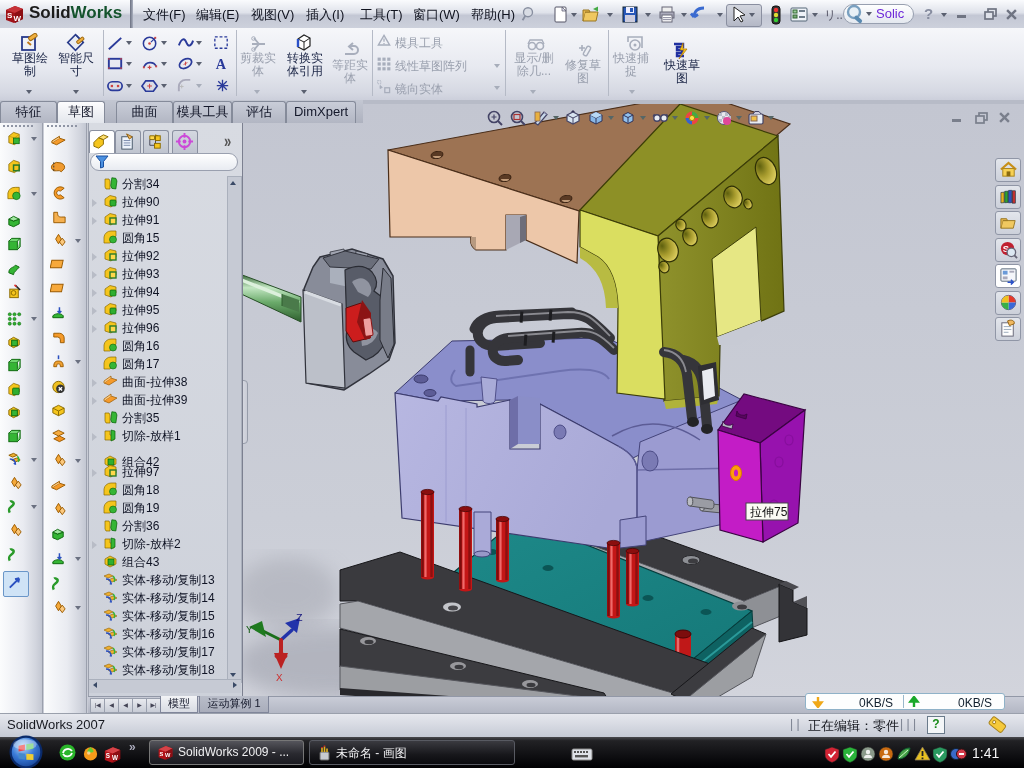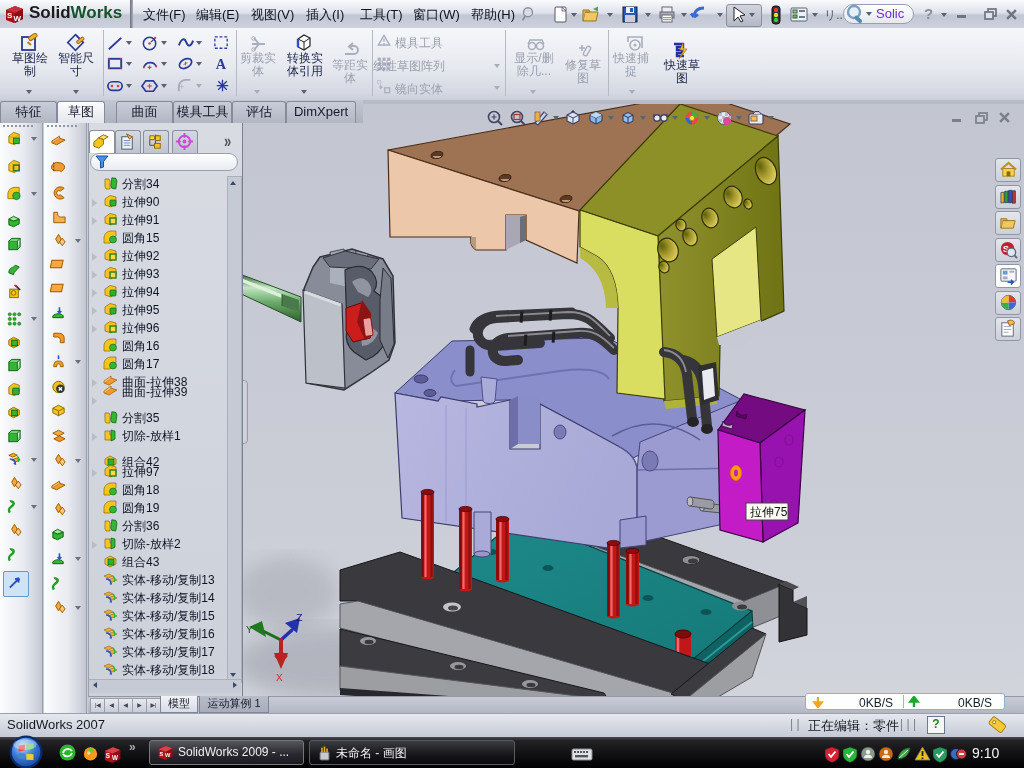--- a/index.html
+++ b/index.html
@@ -445,21 +445,21 @@
         <rect x="8" y="2" width="4" height="4"></rect>
         <rect x="14" y="2" width="4" height="4"></rect>
         <rect x="2" y="8" width="4" height="4"></rect>
         <rect x="8" y="8" width="4" height="4"></rect>
         <rect x="14" y="8" width="4" height="4"></rect>
         <rect x="2" y="14" width="4" height="4"></rect>
         <rect x="8" y="14" width="4" height="4"></rect>
         <rect x="14" y="14" width="4" height="4"></rect>
       </g>
     </svg>
-<div class="abs cbtxt cbgray" style="left:373px;top:60px;z-index:53">线性草图阵列</div>
+<div class="abs cbtxt cbgray" style="left:395px;top:60px;z-index:53">线性草图阵列</div>
 <svg class="abs" style="left:376px;top:79px;z-index:53" width="16" height="16" viewBox="0 0 20 20">
       <g fill="none" stroke="#a8aebc">
         <rect x="2" y="2" width="4" height="4" stroke-dasharray="1.5 1"></rect>
         <rect x="11" y="11" width="6" height="6" stroke-width="1.6"></rect>
         <path d="M5 8 v4 l3 -1.5 z" fill="#a8aebc"></path>
       </g>
     </svg>
 <div class="abs cbtxt cbgray" style="left:395px;top:83px;z-index:53">镜向实体</div>
 <div class="abs dar dgray" style="left:494px;top:64px;z-index:53"></div>
 <div class="abs dar dgray" style="left:494px;top:86px;z-index:53"></div>
@@ -754,21 +754,21 @@
 <div class="trow abs" style="left:103px;top:356px;z-index:47"><svg class="ic" viewBox="0 0 15 14">
         <path d="M1 13 V7 A7 7 0 0 1 8 1 L13 1 L13 6 L7 13 Z" fill="#f5c51d" stroke="#8a6a00" stroke-width=".7"></path>
         <circle cx="10" cy="9.5" r="3.5" fill="#35b535" stroke="#0a650a" stroke-width=".6"></circle>
       </svg>圆角17</div>
 <div class="abs exp" style="left:92px;top:379px;z-index:47"></div>
 <div class="trow abs" style="left:103px;top:374px;z-index:47"><svg class="ic" viewBox="0 0 15 14">
         <path d="M1 9 L6 11 L14 6 L8 4 Z" fill="#f59a2a" stroke="#9a5a00" stroke-width=".7"></path>
         <path d="M1 9 L1 7 L8 2 L8 4" fill="#fcc97e" stroke="#9a5a00" stroke-width=".7"></path>
       </svg>曲面-拉伸38</div>
 <div class="abs exp" style="left:92px;top:397px;z-index:47"></div>
-<div class="trow abs" style="left:103px;top:384px;z-index:47"><svg class="ic" viewBox="0 0 15 14">
+<div class="trow abs" style="left:103px;top:392px;z-index:47"><svg class="ic" viewBox="0 0 15 14">
         <path d="M1 9 L6 11 L14 6 L8 4 Z" fill="#f59a2a" stroke="#9a5a00" stroke-width=".7"></path>
         <path d="M1 9 L1 7 L8 2 L8 4" fill="#fcc97e" stroke="#9a5a00" stroke-width=".7"></path>
       </svg>曲面-拉伸39</div>
 <div class="trow abs" style="left:103px;top:410px;z-index:47"><svg class="ic" viewBox="0 0 15 14">
         <path d="M2 3 h4 l1 2 v8 h-4 l-1 -2 z" fill="#f5c51d" stroke="#8a6a00" stroke-width=".7"></path>
         <path d="M8 2 h4 l1.5 2.5 v8 h-4 l-1.5 -2.5 z" fill="#35b535" stroke="#0a650a" stroke-width=".7" transform="rotate(8 10 8)"></path>
       </svg>分割35</div>
 <div class="abs exp" style="left:92px;top:433px;z-index:47"></div>
 <div class="trow abs" style="left:103px;top:428px;z-index:47"><svg class="ic" viewBox="0 0 15 14">
         <path d="M2 3 h5 v4 h4 v5 h-9 z" fill="#f5c51d" stroke="#8a6a00" stroke-width=".7"></path>
@@ -967,21 +967,21 @@
     </svg>
 <svg class="abs" style="left:932px;top:746px;z-index:52" width="16" height="17" viewBox="0 0 16 17">
       <path d="M8 1 L15 3.5 V9 C15 13 11 15.5 8 16.5 C5 15.5 1 13 1 9 V3.5 Z" fill="#2a9a60" stroke="#222" stroke-width=".6"></path>
       <path d="M4.5 8 l2.5 2.8 L11.5 5.5" stroke="#fff" stroke-width="1.8" fill="none"></path>
     </svg>
 <svg class="abs" style="left:950px;top:746px;z-index:52" width="17" height="16" viewBox="0 0 17 16">
       <circle cx="6" cy="8" r="5.5" fill="#3a6ac8" stroke="#123"></circle>
       <circle cx="11.5" cy="8" r="5" fill="#d23a4a" stroke="#311"></circle>
       <rect x="9" y="7" width="5" height="2" fill="#fff"></rect>
     </svg>
-<div class="abs" style="left:972px;top:745px;font-size:14px;color:#f4f4f6;z-index:52">9:10</div>
+<div class="abs" style="left:972px;top:745px;font-size:14px;color:#f4f4f6;z-index:52">1:41</div>
 <div id="netwidget" class="abs"></div>
 <svg class="abs" style="left:812px;top:696px;z-index:61" width="12" height="12" viewBox="0 0 12 12">
       <path d="M6 1 V8 M6 11 L2.5 6.5 H9.5 Z" stroke="#f0a818" stroke-width="2.4" fill="#f0a818"></path>
     </svg>
 <div class="abs" style="left:835px;top:696px;width:58px;text-align:right;font-size:12px;color:#12202e;z-index:61">0KB/S</div>
 <div class="abs" style="left:903px;top:695px;width:1px;height:13px;background:#9ab8cc;z-index:61"></div>
 <svg class="abs" style="left:908px;top:696px;z-index:61" width="12" height="12" viewBox="0 0 12 12">
       <path d="M6 11 V4 M6 1 L2.5 5.5 H9.5 Z" stroke="#1aa82a" stroke-width="2.4" fill="#1aa82a"></path>
     </svg>
 <div class="abs" style="left:932px;top:696px;width:60px;text-align:right;font-size:12px;color:#12202e;z-index:61">0KB/S</div>

